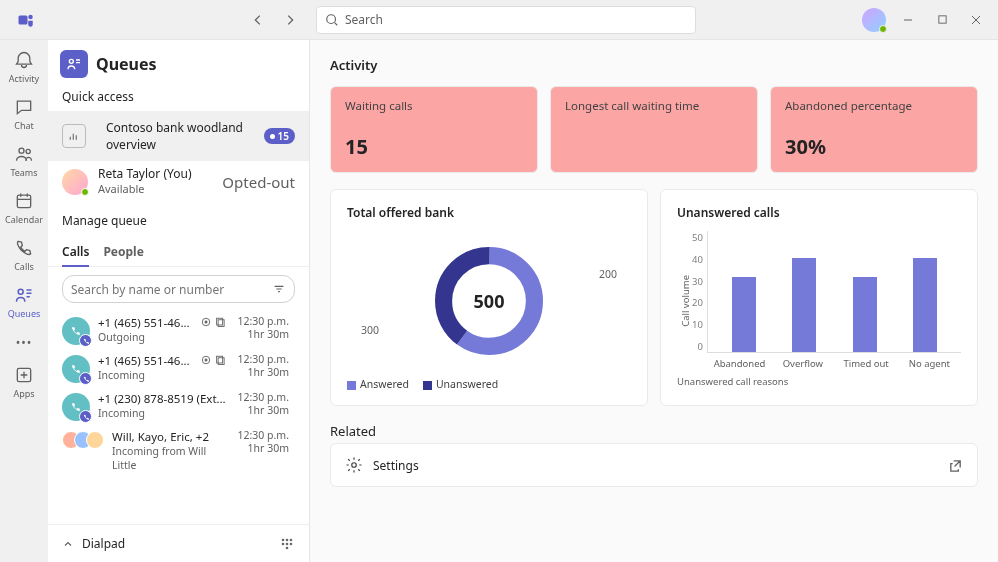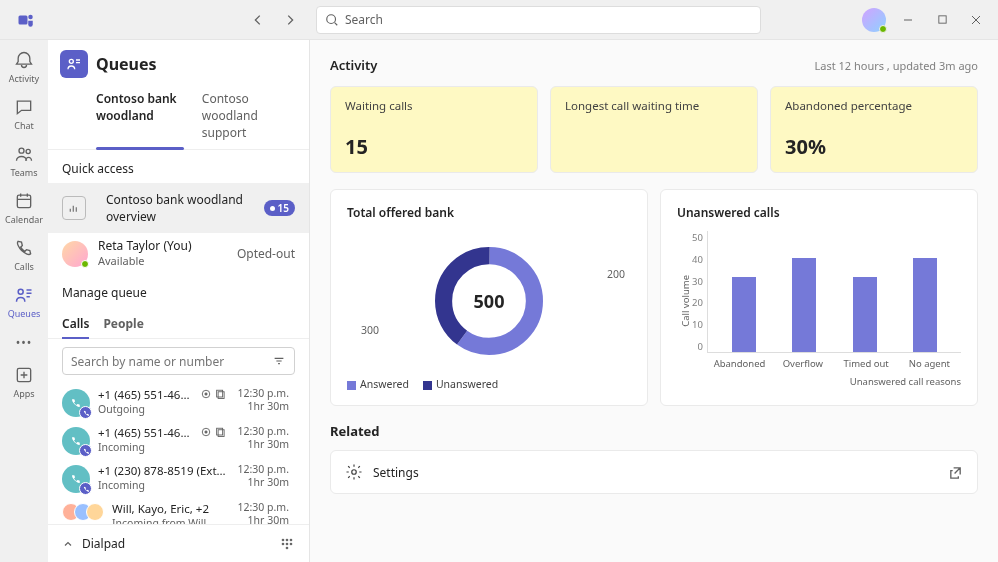--- a/index.html
+++ b/index.html
@@ -3,21 +3,21 @@
 <meta charset="utf-8">
 <style>
   *{box-sizing:border-box;margin:0;padding:0;font-family:"Segoe UI",system-ui,sans-serif;}
   body{width:998px;height:562px;background:#f5f5f5;overflow:hidden;display:flex;flex-direction:column;font-size:12px;color:#242424;}
   
   .titlebar{height:40px;display:flex;align-items:center;padding:0 8px;background:#f0f0f0;border-bottom:1px solid #e5e5e5;}
   .titlebar .logo{width:24px;height:24px;display:flex;align-items:center;justify-content:center;color:#5b5fc7;margin:0 6px;}
   .titlebar .spacer{flex:1;}
   .navarrows{display:flex;gap:4px;margin-left:200px;}
   .iconbtn{width:28px;height:28px;display:flex;align-items:center;justify-content:center;border-radius:4px;color:#616161;cursor:pointer;}
-  .searchbar{display:flex;align-items:center;width:445px;height:28px;background:#fff;border:1px solid #ddd;border-radius:4px;padding:0 8px;margin-left:12px;}
+  .searchbar{display:flex;align-items:center;width:380px;height:28px;background:#fff;border:1px solid #ddd;border-radius:4px;padding:0 8px;margin-left:12px;}
   .searchbar svg{flex:none;color:#616161;}
   .searchbar span{margin-left:6px;color:#616161;font-size:12px;}
   .winctrls{display:flex;gap:6px;margin-left:8px;align-items:center;}
   .avatar{width:24px;height:24px;border-radius:50%;background:linear-gradient(135deg,#d1a3ff,#8ed1ff);position:relative;}
   .presence{position:absolute;right:-1px;bottom:-1px;width:8px;height:8px;border-radius:50%;background:#6bb700;border:1.5px solid #f0f0f0;}
   
   .app{flex:1;display:flex;min-height:0;}
   
   .rail{width:48px;background:#f0f0f0;display:flex;flex-direction:column;align-items:center;padding-top:6px;gap:4px;}
   .railitem{display:flex;flex-direction:column;align-items:center;width:44px;padding:4px 0;color:#616161;border-radius:4px;font-size:9px;cursor:pointer;}
@@ -39,68 +39,68 @@
   .qa-item.active{background:#f0f0f0;}
   .sqmini{width:24px;height:24px;border:1px solid #bbb;border-radius:4px;display:flex;align-items:center;justify-content:center;color:#616161;}
   .qa-item .name{flex:1;font-size:12px;}
   .badge{background:#5b5fc7;color:#fff;font-size:10px;font-weight:600;border-radius:10px;padding:1px 6px;display:flex;align-items:center;gap:3px;}
   .badge::before{content:"";width:5px;height:5px;border-radius:50%;background:#fff;}
   .agent{display:flex;align-items:center;gap:10px;padding:6px 14px;cursor:pointer;}
   .agentavatar{width:26px;height:26px;border-radius:50%;background:linear-gradient(135deg,#ffd8a6,#ffa6d1);position:relative;}
   .agentavatar .presence{border-color:#fff;}
   .agentname{font-size:12px;line-height:14px;}
   .agentstatus{font-size:11px;color:#616161;}
-  .optout{font-size:12px;color:#616161;margin-left:auto;}
+  .optout{font-size:15px;color:#616161;margin-left:auto;}
   .subtabs{display:flex;gap:14px;padding:0 14px;border-bottom:1px solid #eee;margin-top:2px;}
   .subtab{padding:6px 0;font-size:12px;color:#616161;cursor:pointer;position:relative;font-weight:bold;}
   .subtab.active{color:#242424;font-weight:600;}
   .subtab.active::after{content:"";position:absolute;left:0;right:0;bottom:-1px;height:2px;background:#5b5fc7;}
   .searchrow{padding:8px 14px;}
-  .searchinput{display:flex;align-items:center;gap:6px;height:28px;border:1px solid #d1d1d1;border-radius:4px;padding:0 8px;}
+  .searchinput{display:flex;align-items:center;gap:6px;height:28px;border:1px solid #d1d1d1;border-radius:12px;padding:0 8px;}
   .searchinput input{border:none;outline:none;flex:1;font-size:12px;background:transparent;}
   .calllist{flex:1;overflow-y:auto;padding:0 6px 0 0;}
   .callitem{display:flex;align-items:flex-start;gap:8px;padding:4px 14px;}
   .callicon{width:28px;height:28px;border-radius:50%;background:#62bfc4;display:flex;align-items:center;justify-content:center;color:#fff;position:relative;flex:none;margin-top:2px;}
   .callicon .mini{position:absolute;right:-2px;bottom:-2px;width:13px;height:13px;border-radius:50%;background:#5b5fc7;border:1.5px solid #fff;display:flex;align-items:center;justify-content:center;}
   .callmid{flex:1;min-width:0;}
   .callname{font-size:11.5px;color:#242424;white-space:nowrap;overflow:hidden;text-overflow:ellipsis;}
   .callsub{font-size:10.5px;color:#616161;}
   .calltime{text-align:right;font-size:10.5px;color:#616161;line-height:13px;}
   .callicons{display:flex;gap:2px;color:#616161;margin-right:4px;align-items:center;height:14px;}
   .groupav{display:flex;margin-top:2px;}
   .groupav .a{width:18px;height:18px;border-radius:50%;border:1.5px solid #fff;margin-left:-6px;}
   .groupav .a:first-child{margin-left:0;}
   .dialpad{border-top:1px solid #eee;padding:10px 14px;display:flex;align-items:center;gap:8px;}
   
   .main{flex:1;overflow-y:auto;padding:16px 20px;background:#fafafa;}
   .sectionhead{display:flex;align-items:center;margin-bottom:12px;}
   .sectionhead h3{font-size:13px;font-weight:600;}
   .sectionhead .sub{margin-left:auto;font-size:11px;color:#808080;}
   .kpirow{display:flex;gap:12px;margin-bottom:16px;}
-  .kpi{flex:1;background:#fef9c3;border:1px solid #eaeaea;border-radius:6px;padding:12px 14px;}
+  .kpi{flex:1;background:#fca5a5;border:1px solid #eaeaea;border-radius:6px;padding:12px 14px;}
   .kpi .lbl{font-size:11.5px;color:#424242;line-height:14px;height:28px;}
   .kpi .val{font-size:20px;font-weight:700;margin-top:6px;}
   .chartrow{display:flex;gap:12px;margin-bottom:16px;}
   .card{background:#fff;border:1px solid #eaeaea;border-radius:6px;padding:14px 16px;}
   .card h4{font-size:12px;font-weight:600;margin-bottom:10px;}
   .donutcard{flex:1;}
   .barcard{flex:1;}
   .donutwrap{display:flex;align-items:center;justify-content:center;position:relative;height:140px;}
   .donutlabel{position:absolute;font-size:10.5px;color:#616161;}
   .donutcenter{position:absolute;font-size:18px;font-weight:700;}
   .legend{display:flex;gap:14px;margin-top:6px;font-size:10.5px;color:#424242;}
   .legend span::before{content:"";display:inline-block;width:9px;height:9px;background:var(--c);margin-right:4px;vertical-align:middle;}
   .barchart{display:flex;height:140px;}
   .yaxis{display:flex;flex-direction:column;justify-content:space-between;font-size:9.5px;color:#808080;text-align:right;padding-right:4px;padding-bottom:18px;}
   .yaxislabel{writing-mode:vertical-rl;transform:rotate(180deg);font-size:9.5px;color:#616161;align-self:center;padding-right:2px;}
   .bars{flex:1;display:flex;align-items:flex-end;justify-content:space-around;border-left:1px solid #ddd;border-bottom:1px solid #ddd;padding:0 6px;position:relative;margin-bottom:18px;}
   .bar{width:24px;background:#7579d8;}
   .xlabels{position:absolute;left:0;right:0;bottom:-18px;display:flex;justify-content:space-around;font-size:9.5px;color:#616161;}
   .xlabels span{width:52px;text-align:center;}
-  .xaxislabel{text-align:right;font-size:9.5px;color:#616161;margin-top:4px;}
+  .xaxislabel{text-align:left;font-size:9.5px;color:#616161;margin-top:4px;}
   .related{margin-top:4px;}
   .relcard{background:#fff;border:1px solid #eaeaea;border-radius:6px;padding:12px 14px;display:flex;align-items:center;gap:10px;}
   .relcard .open{margin-left:auto;color:#616161;}
   svg{display:block;}
 </style>
 </head>
 <body>
 
 <div class="titlebar">
   <div class="logo">
@@ -207,24 +207,20 @@
 
   <div class="queuescol">
     <div class="qheader">
       <div class="sqicon">
           <svg width="16" height="16" viewBox="0 0 24 24" fill="none" stroke="currentColor" stroke-width="2">
             <circle cx="8" cy="8" r="3"></circle>
             <path d="M3 20c0-3 2-5 5-5s5 2 5 5M15 6h6M15 10h6"></path>
           </svg>
         </div>
       <div class="title">Queues</div>
-    </div>
-    <div class="qtabs">
-      <div class="qtab active">Contoso bank woodland</div>
-      <div class="qtab">Contoso woodland support</div>
     </div>
 
     <div class="sectlabel">Quick access</div>
     <div class="qa-item active">
       <div class="sqmini">
           <svg width="12" height="12" viewBox="0 0 16 16" fill="none" stroke="currentColor" stroke-width="1.4">
             <path d="M3 13V9M7 13V5M11 13V7"></path>
           </svg>
         </div>
       <div class="name">Contoso bank woodland overview</div>
@@ -354,21 +350,20 @@
           <circle cx="12" cy="12" r="1.2"></circle>
           <circle cx="18" cy="12" r="1.2"></circle>
           <circle cx="12" cy="18" r="1.2"></circle>
         </svg>
     </div>
   </div>
 
   <div class="main">
     <div class="sectionhead">
       <h3>Activity</h3>
-      <div class="sub">Last 12 hours , updated 3m ago</div>
     </div>
     <div class="kpirow">
       <div class="kpi">
           <div class="lbl">Waiting calls</div>
           <div class="val">15</div>
         </div>
       <div class="kpi">
           <div class="lbl">Longest call waiting time</div>
         </div>
       <div class="kpi">
@@ -379,21 +374,21 @@
 
     <div class="chartrow">
       <div class="card donutcard">
         <h4>Total offered bank</h4>
         <div class="donutwrap">
           <svg width="120" height="120" viewBox="0 0 42 42">
             <circle cx="21" cy="21" r="15.9" fill="none" stroke="#7579d8" stroke-width="6" stroke-dasharray="60 40" stroke-dashoffset="25"></circle>
             <circle cx="21" cy="21" r="15.9" fill="none" stroke="#33358f" stroke-width="6" stroke-dasharray="40 60" stroke-dashoffset="65"></circle>
           </svg>
           <div class="donutcenter">500</div>
-          <div class="donutlabel" style="right:6px;top:36px">200</div>
+          <div class="donutlabel" style="right:14px;top:36px">200</div>
           <div class="donutlabel" style="left:14px;bottom:34px">300</div>
         </div>
         <div class="legend">
           <span style="--c:#7579d8">Answered</span>
           <span style="--c:#33358f">Unanswered</span>
         </div>
       </div>
 
       <div class="card barcard">
         <h4>Unanswered calls</h4>
@@ -418,21 +413,21 @@
                 <span>Timed out</span>
                 <span>No agent</span>
               </div>
           </div>
         </div>
         <div class="xaxislabel">Unanswered call reasons</div>
       </div>
     </div>
 
     <div class="related">
-      <h3 style="font-size:13px;font-weight:700;margin-bottom:10px">Related</h3>
+      <h3 style="font-size:13px;font-weight:400;margin-bottom:3px">Related</h3>
       <div class="relcard">
         <svg width="18" height="18" viewBox="0 0 24 24" fill="none" stroke="#424242" stroke-width="1.6">
             <circle cx="12" cy="12" r="3"></circle>
             <path d="M12 2v3M12 19v3M4.2 4.2l2.1 2.1M17.7 17.7l2.1 2.1M2 12h3M19 12h3M4.2 19.8l2.1-2.1M17.7 6.3l2.1-2.1"></path>
           </svg>
         <span>Settings</span>
         <svg class="open" width="15" height="15" viewBox="0 0 16 16" fill="none" stroke="currentColor" stroke-width="1.4">
             <path d="M6 3h7v7M13 3 7 9M11 12v2H3V6h2"></path>
           </svg>
       </div>

